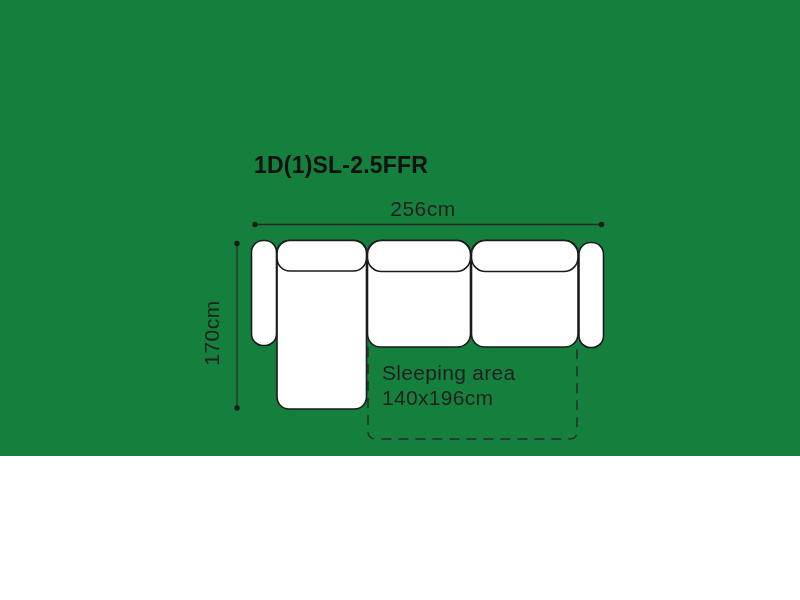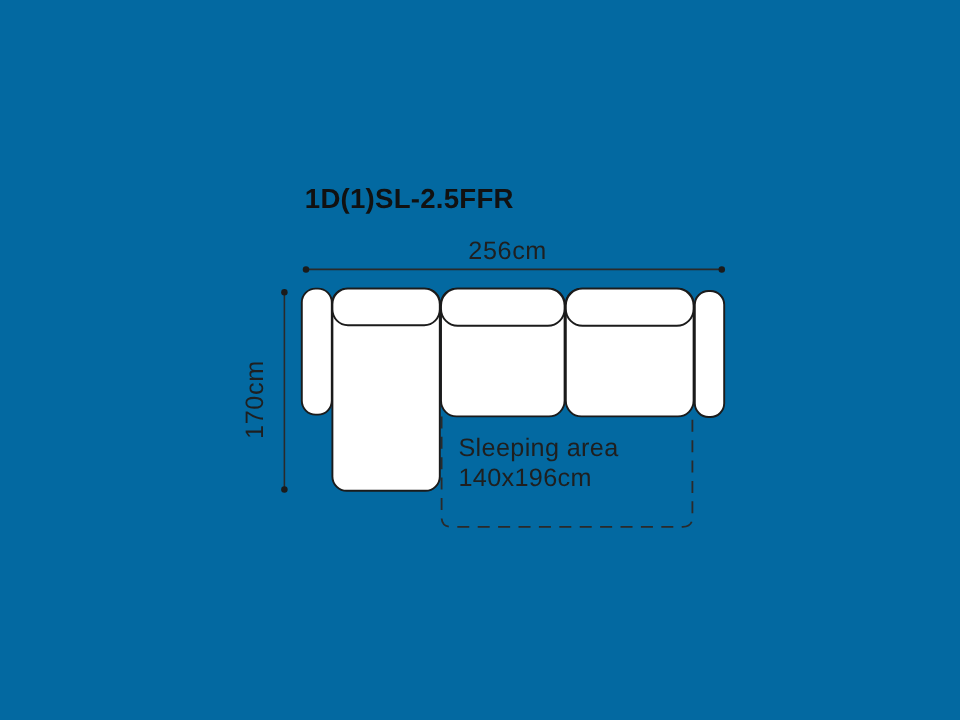--- a/index.html
+++ b/index.html
@@ -3,22 +3,22 @@
 <meta charset="utf-8">
 <style>
   html, body {
     margin: 0;
     padding: 0;
     background: #ffffff;
   }
   .stage {
     position: relative;
     width: 800px;
-    height: 600px;
-    background: #0369a1;
+    height: 456px;
+    background: #15803d;
     overflow: hidden;
     font-family: "Liberation Sans", sans-serif;
   }
   svg text {
     font-family: "Liberation Sans", sans-serif;
   }
   .product-title-text {
     font-size: 23px;
     font-weight: 700;
     letter-spacing: 0.2px;

